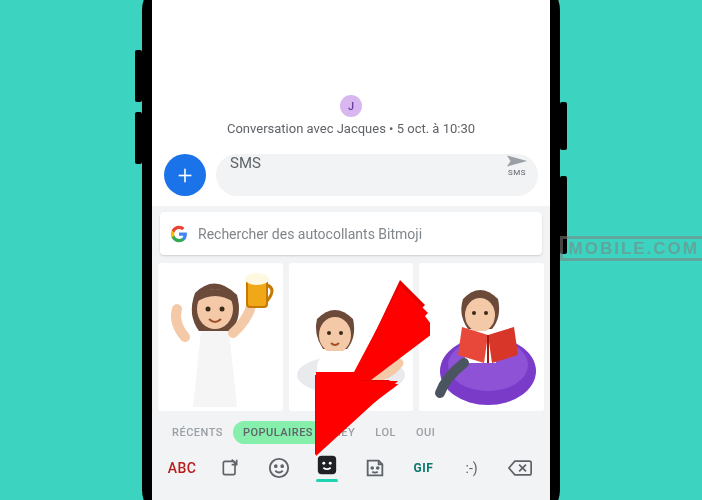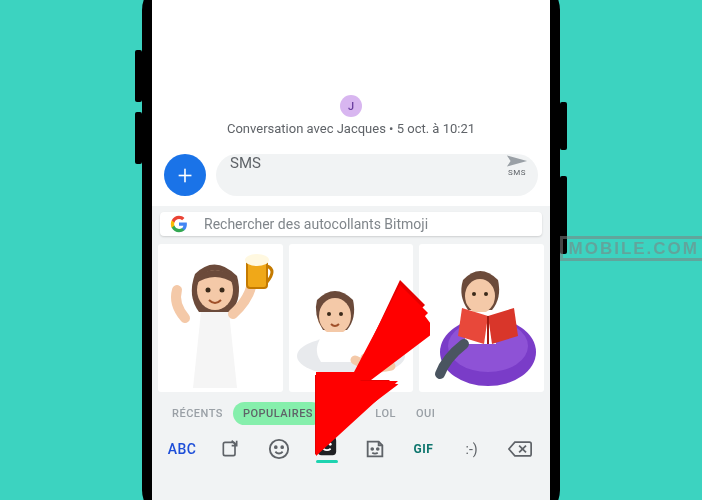--- a/index.html
+++ b/index.html
@@ -61,23 +61,23 @@
     padding: 0 14px; position:relative;
   }
   .sms-pill .placeholder { color:#5f6368; font-size:15px;}
   .send-col { position:absolute; right:10px; text-align:center; }
   .send-col svg { display:block; margin:0 auto; }
   .send-col .lbl { font-size:8px; color:#5f6368; letter-spacing:0.5px;}
   .keyboard {
     background:#f1f3f4; position:absolute; left:0; right:0; bottom:0; top:216px;
   }
   .search-row {
-    margin:6px 8px 0 8px; height:24px; background:#fff;
+    margin:6px 8px 0 8px; height:43px; background:#fff;
     border-radius:4px; box-shadow:0 1px 2px rgba(0,0,0,0.15);
-    display:flex; align-items:center; padding:0 10px; gap:16px;
+    display:flex; align-items:center; padding:0 10px; gap:10px;
   }
   .g-logo { width:18px; height:18px; font-weight:bold; font-family:Arial;}
   .search-row .ph { color:#80868b; font-size:14px; }
   .sticker-row {
     margin:8px 6px 0 6px; display:flex; gap:6px; height:148px;
   }
   .sticker {
     flex:1; background:#fff; border-radius:3px;
     display:flex; align-items:center; justify-content:center;
     overflow:hidden;
@@ -89,21 +89,21 @@
   }
   .categories .cat { padding:5px 10px; border-radius:14px; white-space:nowrap;}
   .categories .cat.active { background:#86efac; color:#5f6368;}
   .bottom-bar {
     display:flex; align-items:center; justify-content:space-around;
     padding:4px 6px 8px 6px;
   }
   .bottom-bar .bi { width:38px; display:flex; flex-direction:column; align-items:center; color:#5f6368;}
   .bottom-bar .bi.active { color:#202124; }
   .bottom-bar .bi.active .underline { width:22px; height:3px; background:#1dd3b0; border-radius:2px; margin-top:3px;}
-  .bottom-bar .abc { font-size:14px; font-weight:500; color:#1d4ed8; letter-spacing:0.5px;}
+  .bottom-bar .abc { font-size:14px; font-weight:500; color:#b91c1c; letter-spacing:0.5px;}
   .bottom-bar .gif { font-size:12px; font-weight:700; color:#0f766e; letter-spacing:0.5px;text-align:center;}
   .bottom-bar .txt-emote { font-size:14px; color:#5f6368;}
   .watermark {
     position:absolute; right:-6px; top:236px; z-index:50;
     font-family: Arial, sans-serif; font-weight:900;
     color:#808080; opacity:0.55; text-align:right; line-height:0.95;
     pointer-events:none;
   }
   .watermark .l1 { font-size:34px; letter-spacing:1px; -webkit-text-stroke:1px #808080;}
   .watermark .l2 { font-size:17px; letter-spacing:2px; font-weight:700;}
@@ -121,21 +121,21 @@
 <div class="side-btn right" style="top:102px;height:48px;"></div>
 <div class="side-btn right" style="top:176px;height:78px;"></div>
 
 <div class="phone-frame">
   <div class="screen">
 
     <div class="conversation-area">
       <div class="avatar-badge">
         <span>J</span>
       </div>
-      <div class="conv-text">Conversation avec Jacques • 5 oct. à 10:21</div>
+      <div class="conv-text">Conversation avec Jacques • 5 oct. à 10:30</div>
     </div>
 
     <div class="input-row">
       <div class="add-btn">
         <span>+</span>
       </div>
       <div class="sms-pill">
         <span class="placeholder">SMS</span>
         <div class="send-col">
           <svg width="22" height="14" viewBox="0 0 24 14">

